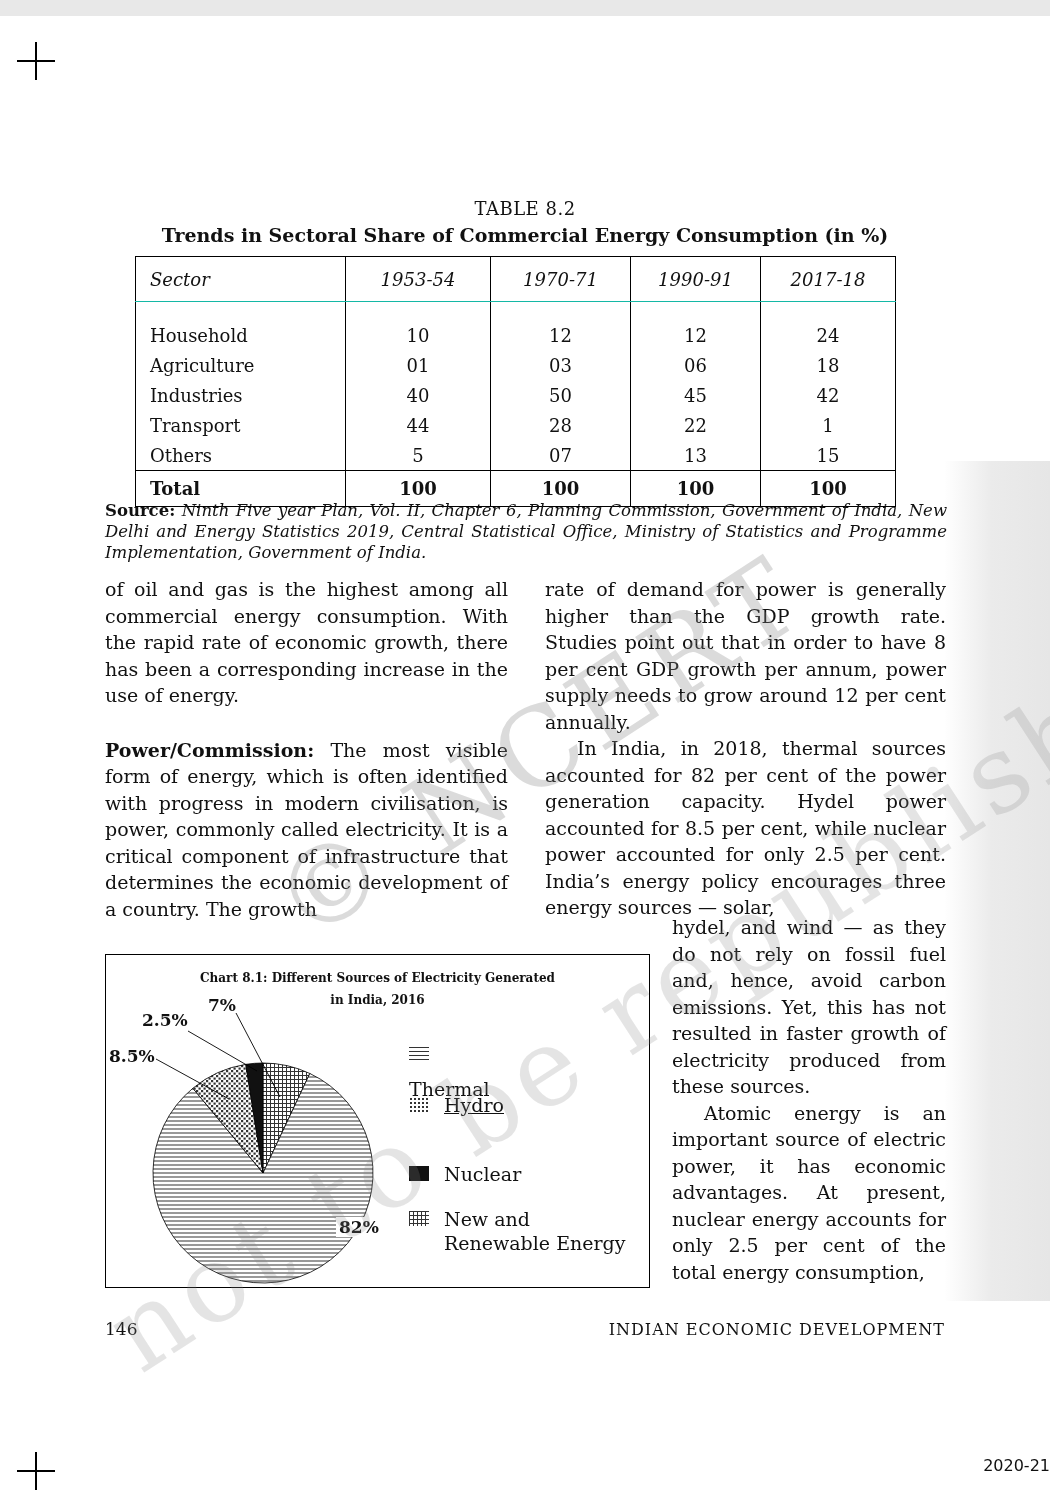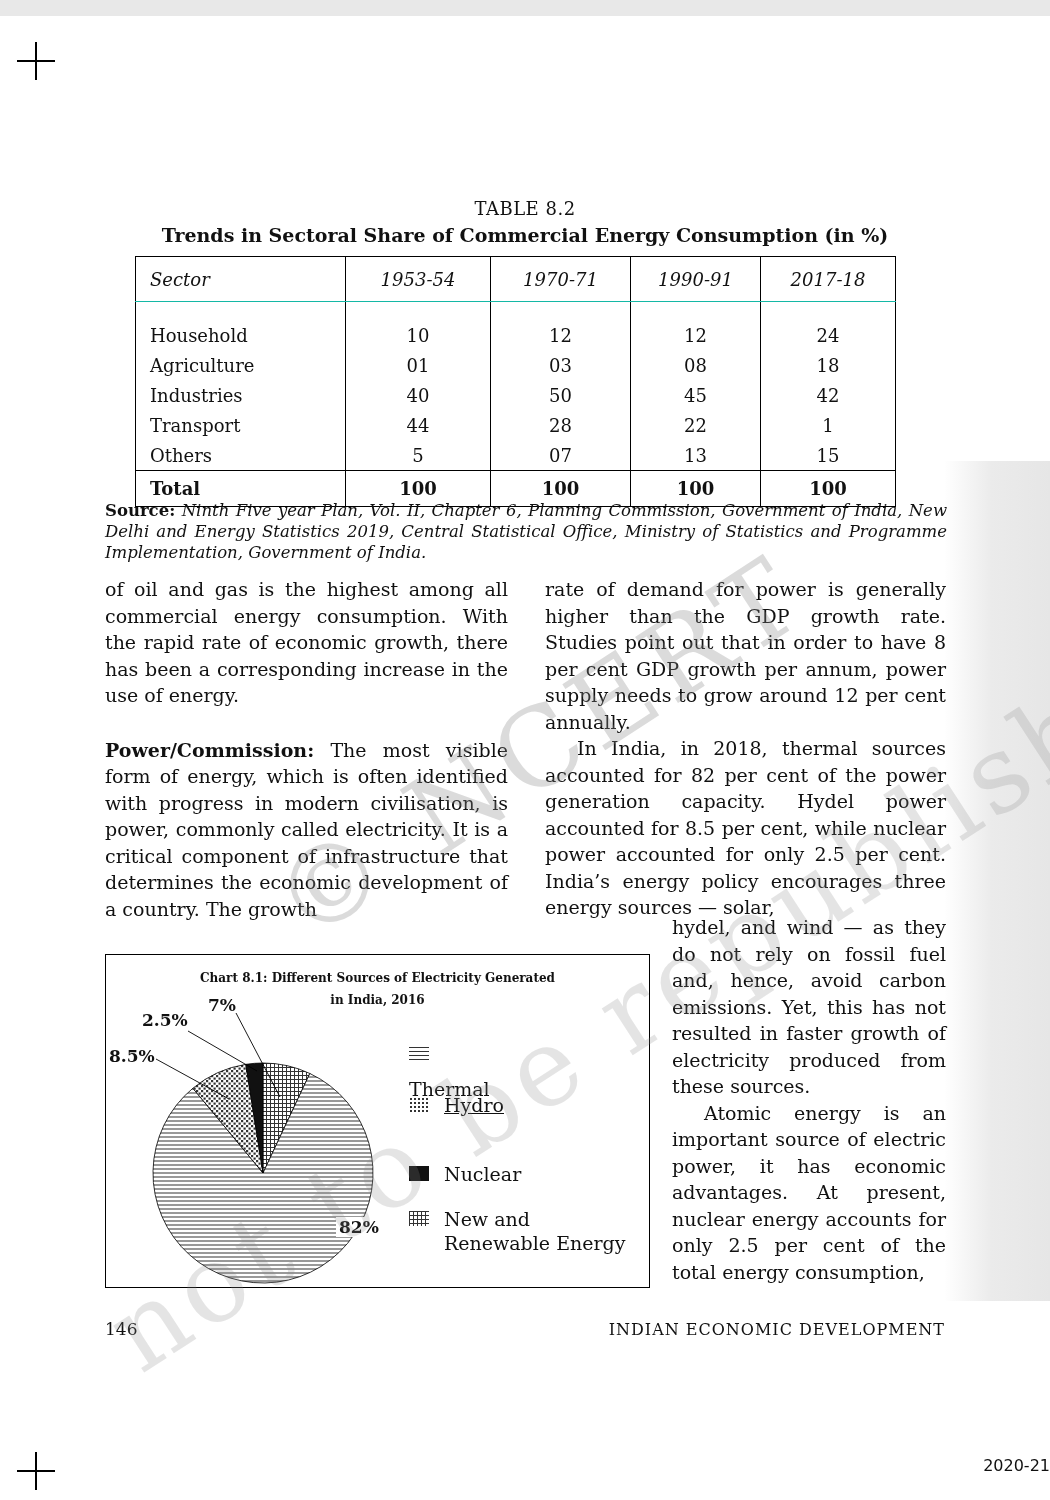--- a/index.html
+++ b/index.html
@@ -119,21 +119,21 @@
         <td>Household</td>
         <td>10</td>
         <td>12</td>
         <td>12</td>
         <td>24</td>
       </tr>
       <tr>
         <td>Agriculture</td>
         <td>01</td>
         <td>03</td>
-        <td>08</td>
+        <td>06</td>
         <td>18</td>
       </tr>
       <tr>
         <td>Industries</td>
         <td>40</td>
         <td>50</td>
         <td>45</td>
         <td>42</td>
       </tr>
       <tr>

